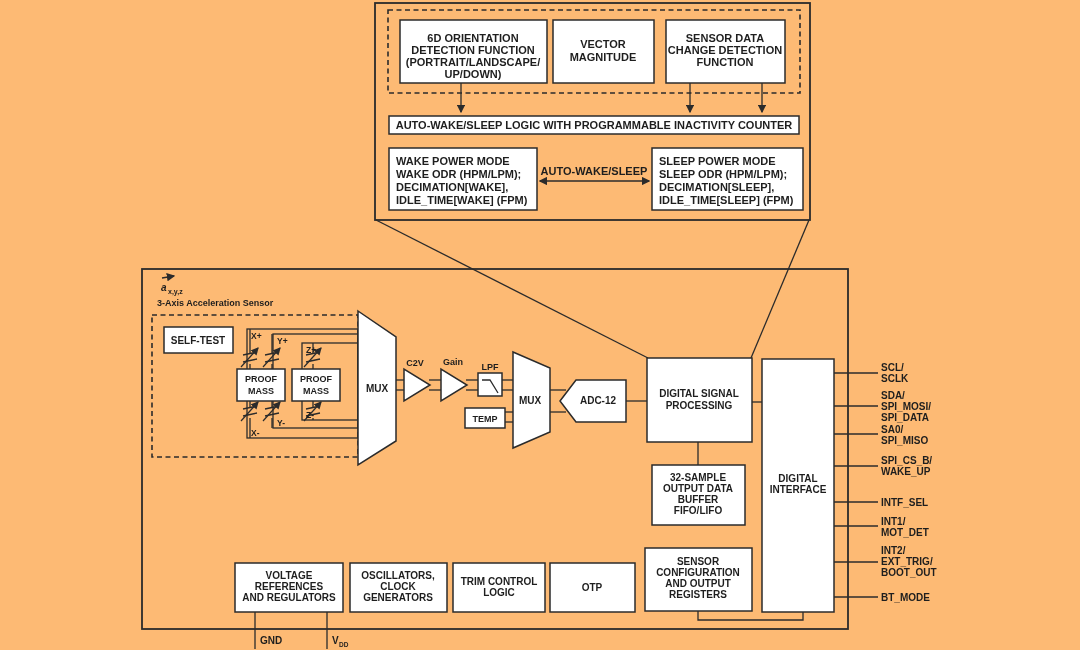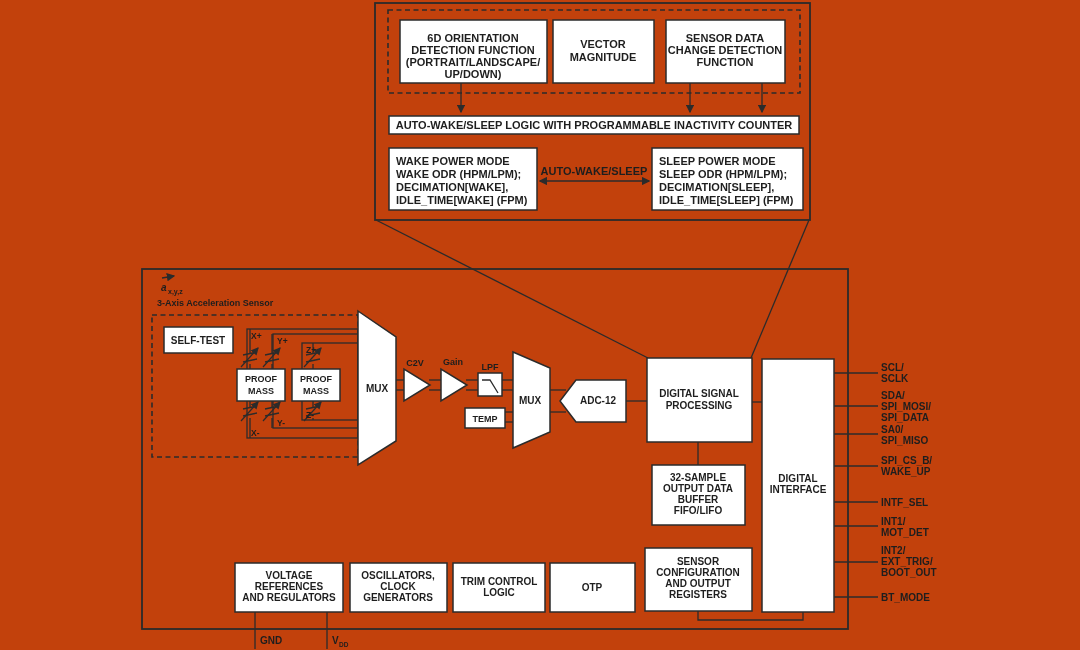--- a/index.html
+++ b/index.html
@@ -1,16 +1,16 @@
 <!DOCTYPE html>
 <html><head>
 <meta charset="utf-8">
 <style>
   html,body{margin:0;padding:0;background:#ffffff;}
-  .stage{width:1080px;height:650px;position:relative;background:#c2410c;overflow:hidden;}
+  .stage{width:1080px;height:650px;position:relative;background:#fdba74;overflow:hidden;}
   svg{display:block;font-family:"Liberation Sans",sans-serif;}
   .box{fill:#ffffff;stroke:#2b2b2b;stroke-width:1.5;}
   .thin{fill:none;stroke:#2b2b2b;stroke-width:1.3;}
   .wire{fill:none;stroke:#2b2b2b;stroke-width:1.3;}
   .dashed{fill:none;stroke:#2b2b2b;stroke-width:1.6;stroke-dasharray:5 3.5;}
   .outer{fill:none;stroke:#2b2b2b;stroke-width:1.8;}
   .shape{fill:#ffffff;stroke:#2b2b2b;stroke-width:1.5;}
   text{fill:#1e1e1e;font-weight:700;}
   .t11{font-size:11px;}
   .t10{font-size:10px;}

